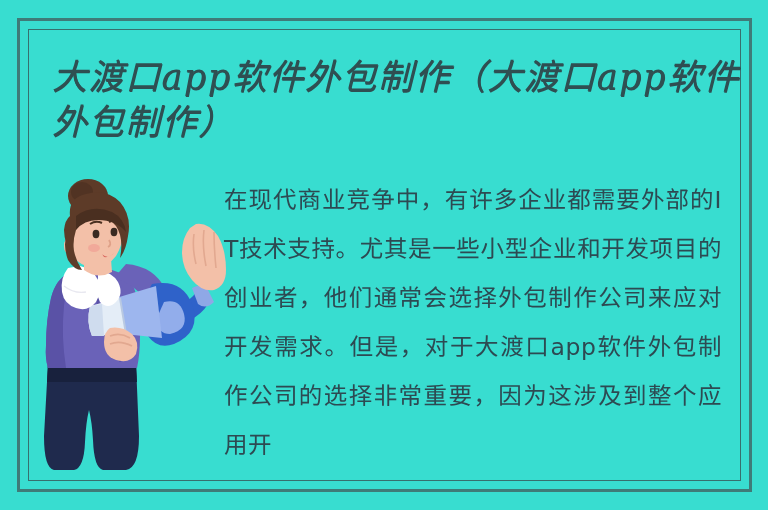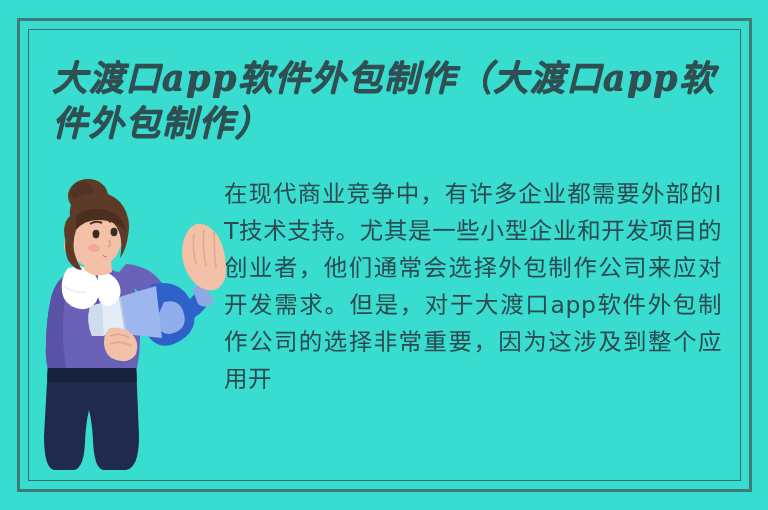--- a/index.html
+++ b/index.html
@@ -47,37 +47,37 @@
 
   
   .heading {
     position: absolute;
     left: 52px;
     top: 55px;
     width: 690px;
     color: #2f4f52;
     font-family: "DejaVu Serif", "Liberation Serif", serif;
     font-size: 35px;
-    font-weight: 700;
+    font-weight: 400;
     font-style: italic;
     line-height: 45px;
     letter-spacing: 1.5px;
     white-space: pre-wrap;
     text-shadow: 0.5px 0.5px 0 #2f4f52;
   }
 
   
   .body-copy {
     position: absolute;
     left: 224px;
     top: 176px;
     width: 498px;
     color: #2d4a52;
     font-size: 23.5px;
-    line-height: 37px;
+    line-height: 49px;
     letter-spacing: 0.6px;
     text-align: justify;
     text-justify: inter-character;
     word-break: break-all;
   }
 
   
   .illustration {
     position: absolute;
     left: 40px;

